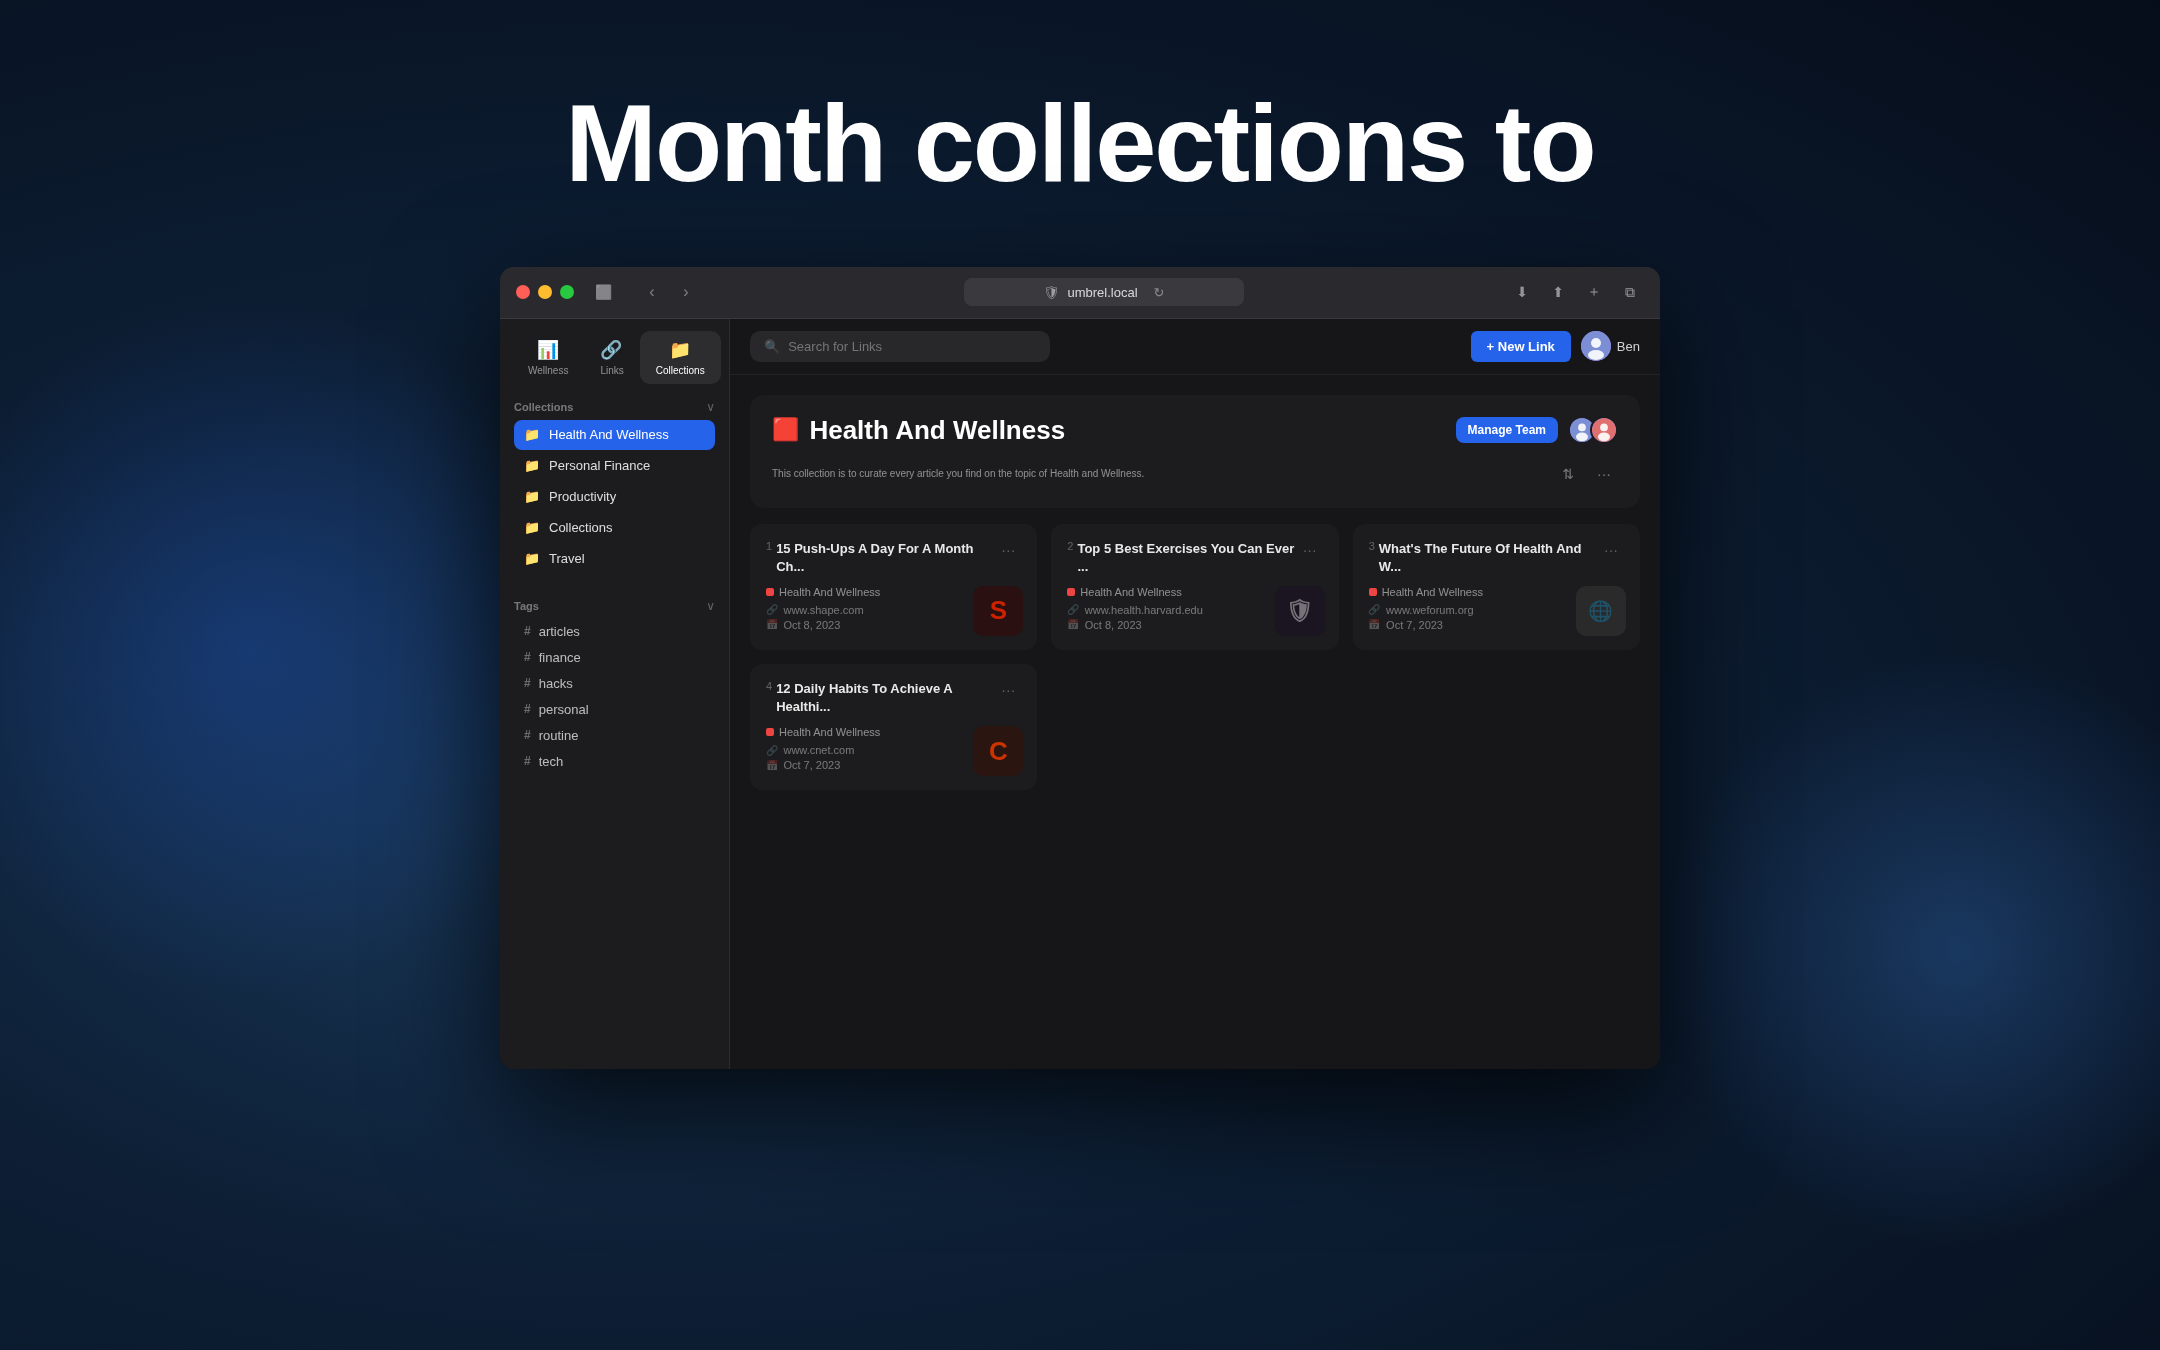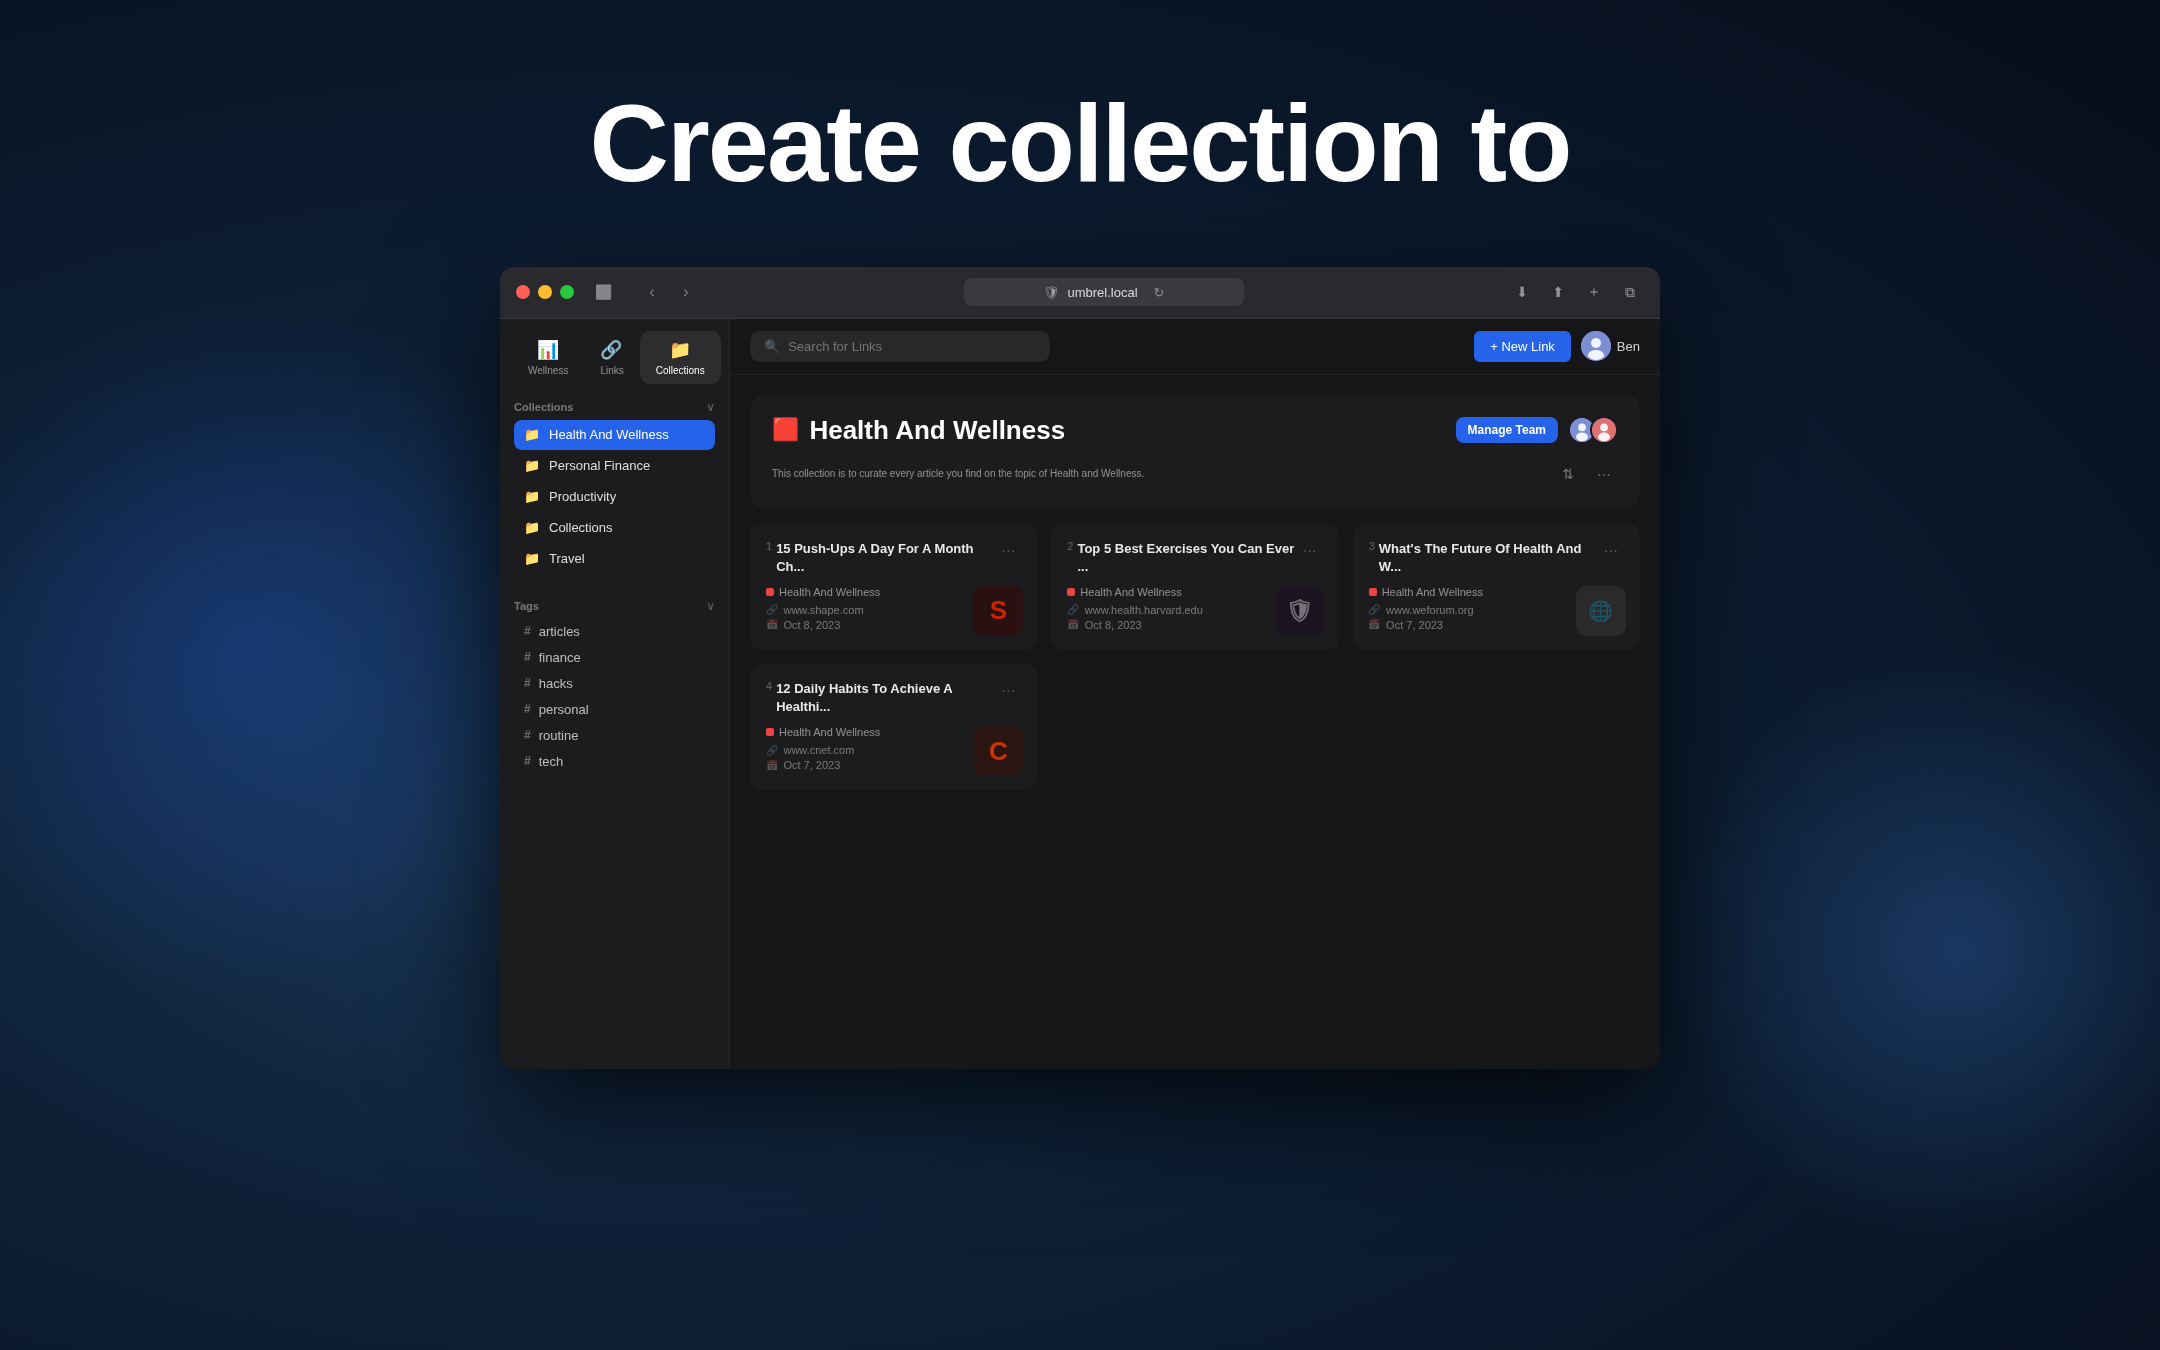--- a/index.html
+++ b/index.html
@@ -315,21 +315,21 @@
       gap: 10px;
     }
 
     .new-link-btn {
       background: #2563eb;
       color: white;
       border: none;
       border-radius: 6px;
       padding: 8px 16px;
       font-size: 13px;
-      font-weight: 400;
+      font-weight: 700;
       cursor: pointer;
       display: flex;
       align-items: center;
       gap: 4px;
     }
 
     .user-avatar-group {
       display: flex;
       align-items: center;
       gap: 6px;
@@ -551,21 +551,21 @@
       justify-content: center;
       color: rgba(255,255,255,0.5);
       font-size: 13px;
     }
   </style>
 </head>
 <body>
 
 <div class="hero-text">
   <h1>
-    <span>Create collection to</span><br>
+    <span>Month collections to</span><br>
   </h1>
 </div>
 
 <div class="browser-window">
 
   <div class="browser-chrome">
     <div class="traffic-lights">
       <div class="traffic-light tl-red"></div>
       <div class="traffic-light tl-yellow"></div>
       <div class="traffic-light tl-green"></div>

